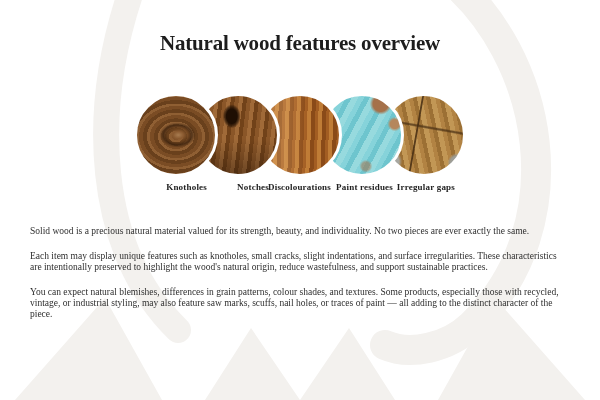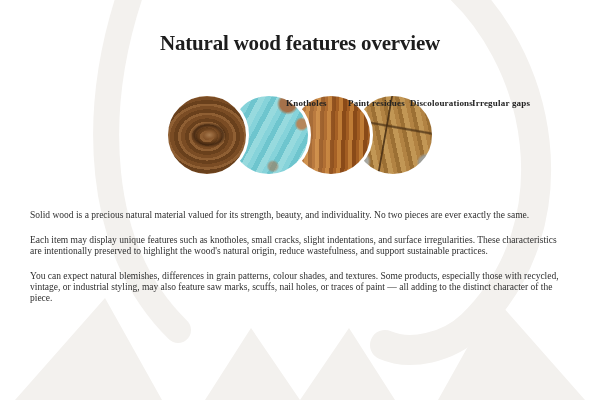--- a/index.html
+++ b/index.html
@@ -36,23 +36,22 @@
   }
   .features{
     margin-top:37px;
     display:flex;
     justify-content:center;
   }
   .feature{
     position:relative;
     width:62px;
     display:flex;
-    flex-direction:row;
-    align-items:flex-start;
-    gap:48px;
+    flex-direction:column;
+    align-items:flex-end;
   }
   .feature:nth-child(1){z-index:7}
   .feature:nth-child(2){z-index:6}
   .feature:nth-child(3){z-index:5}
   .feature:nth-child(4){z-index:4}
   .feature:nth-child(5){z-index:3}
   .feature:nth-child(6){z-index:2}
   .feature:nth-child(7){z-index:1}
   .circle{
     width:78px;height:78px;
@@ -148,26 +147,30 @@
   <div class="content">
 
     <h1 class="title">Natural wood features overview</h1>
 
     <div class="features">
       <div class="feature">
         <div class="circle tex-knotholes"></div>
         <div class="feature-label">Knotholes</div>
       </div>
       <div class="feature">
-        <div class="circle tex-paint"></div>
-        <div class="feature-label">Paint residues</div>
+        <div class="circle tex-notches"></div>
+        <div class="feature-label">Notches</div>
       </div>
       <div class="feature">
         <div class="circle tex-discolour"></div>
         <div class="feature-label">Discolourations</div>
+      </div>
+      <div class="feature">
+        <div class="circle tex-paint"></div>
+        <div class="feature-label">Paint residues</div>
       </div>
       <div class="feature">
         <div class="circle tex-gaps"></div>
         <div class="feature-label">Irregular gaps</div>
       </div>
     </div>
 
     <div class="paragraphs">
       <p>Solid wood is a precious natural material valued for its strength, beauty, and individuality. No two pieces are ever exactly the same.</p>
       <p>Each item may display unique features such as knotholes, small cracks, slight indentations, and surface irregularities. These characteristics are intentionally preserved to highlight the wood's natural origin, reduce wastefulness, and support sustainable practices.</p>

